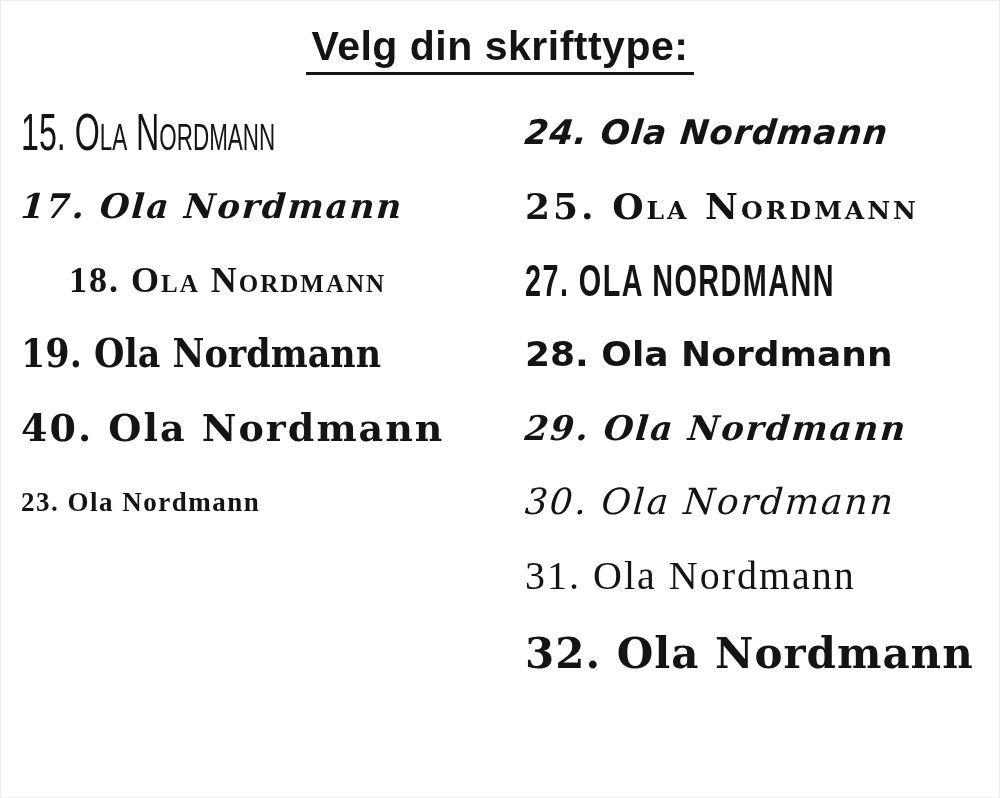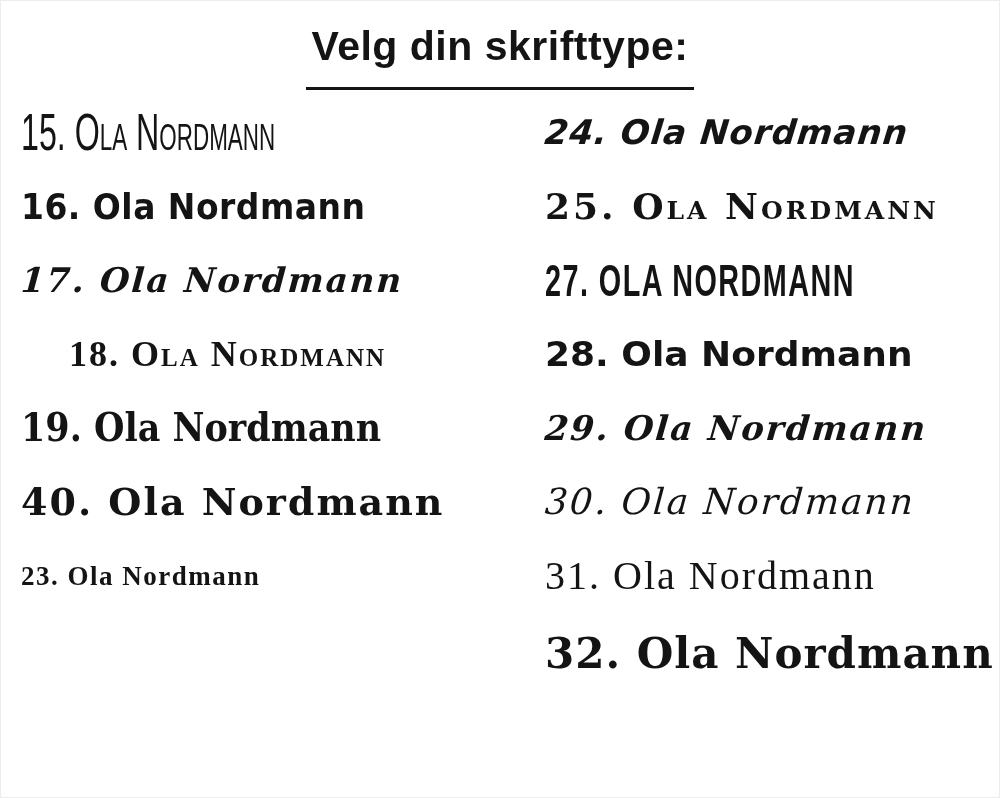--- a/index.html
+++ b/index.html
@@ -20,27 +20,26 @@
   .title-wrap { text-align:center; padding-top:22px; height:62px; }
   .title {
     display:inline-block;
     margin:0;
     font-family:"Liberation Sans", sans-serif;
     font-weight:700;
     font-size:41px;
     letter-spacing:0.5px;
     color:#141414;
     border-bottom:3px solid #141414;
-    padding:0 6px 17px 6px;
+    padding:0 6px 2px 6px;
   }
   .grid {
     display:grid;
     grid-template-columns:500px auto;
     padding:10px 6px 0 20px;
-    gap:20px;
   }
   .col { display:flex; flex-direction:column; }
   .col-right { padding-left:4px; }
   .sample {
     height:74px;
     display:flex;
     align-items:center;
     white-space:nowrap;
     overflow:visible;
   }
@@ -77,23 +76,20 @@
   <div class="title-wrap">
     <h1 class="title">Velg din skrifttype:</h1>
   </div>
 
   <div class="grid">
 
     <div class="col col-left">
       <div class="sample f15">
         <span>15. Ola Nordmann</span>
       </div>
-      <div class="sample f16">
-        <span>16. Ola Nordmann</span>
-      </div>
       <div class="sample f17">
         <span>17. Ola Nordmann</span>
       </div>
       <div class="sample f18">
         <span>18. Ola Nordmann</span>
       </div>
       <div class="sample f19">
         <span>19. Ola Nordmann</span>
       </div>
       <div class="sample f22">

